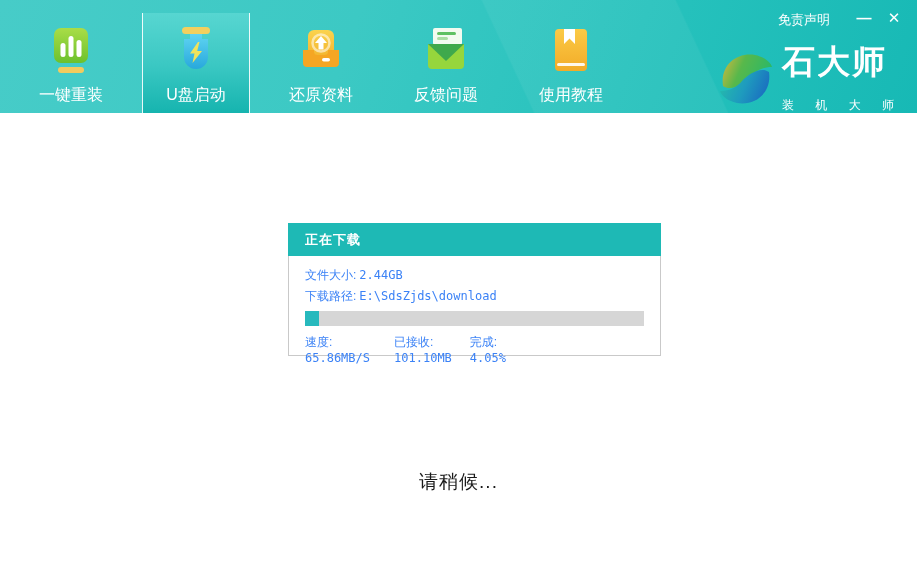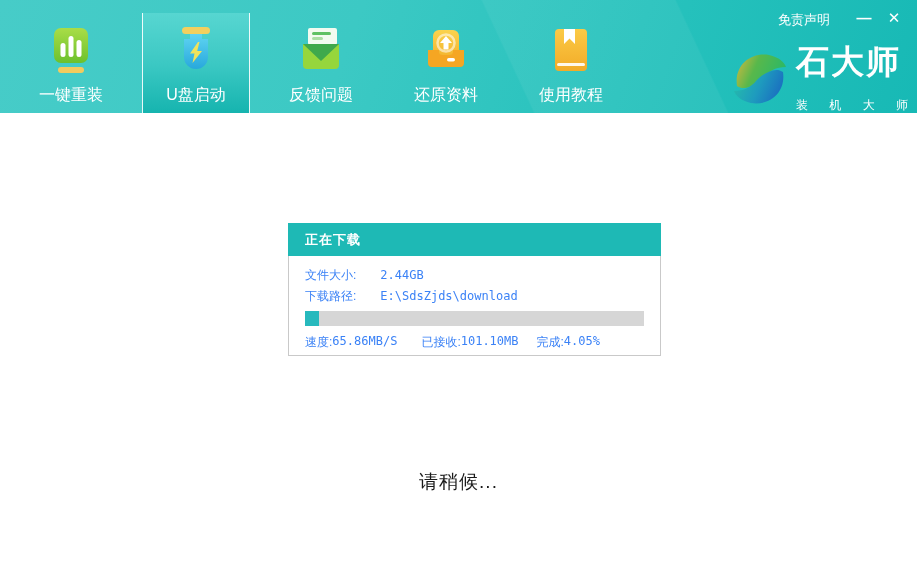--- a/index.html
+++ b/index.html
@@ -36,42 +36,42 @@
     cursor:pointer; z-index:3; white-space:nowrap;
   }
   .win-btn {
     position:absolute; top:6px; width:26px; height:24px; line-height:24px;
     color:#ffffff; font-size:15px; font-weight:bold; text-align:center;
     cursor:pointer; z-index:3;
   }
   .win-btn.min { right:40px; }
   .win-btn.close { right:10px; }
 
-  .logo { position:absolute; right:0; top:44px; display:flex; align-items:center; z-index:2; }
+  .logo { position:absolute; right:14px; top:44px; display:flex; align-items:center; z-index:2; }
   .logo-mark { width:60px; height:62px; }
   .logo-text { margin-left:6px; color:#ffffff; }
   .logo-name { font-size:33px; font-weight:bold; line-height:36px; letter-spacing:2px; white-space:nowrap; }
   .logo-sub { font-size:12px; letter-spacing:9px; margin-top:17px; white-space:nowrap; }
 
   
   .dialog { position:absolute; left:288px; top:223px; width:373px; }
   .dialog-header {
     height:33px; background:#1eb9b5; color:#ffffff;
     font-size:13px; font-weight:bold; line-height:33px; padding-left:17px; letter-spacing:1px;
   }
   .dialog-body {
     border:1px solid #c9c9c9; border-top:none; background:#ffffff;
     height:100px; padding:9px 16px 0 16px; font-size:12px; color:#3b82f6;
   }
   .info-row { line-height:21px; display:flex; white-space:nowrap; }
-  .info-value { font-family:"DejaVu Sans Mono","Liberation Mono",monospace; margin-left:24px; }
+  .info-value { font-family:"DejaVu Sans Mono","Liberation Mono",monospace; margin-left:3px; }
   .progress-track { margin-top:4px; height:15px; background:#d6d6d6; position:relative; overflow:hidden; }
   .progress-fill { height:100%; width:0; background:#27b9bd; }
   .stats-row { display:flex; margin-top:8px; white-space:nowrap; }
-  .stat { display:flex; }
+  .stat { display:flex;flex-direction:column; }
   .stat-value { font-family:"DejaVu Sans Mono","Liberation Mono",monospace; }
   .stat.s2 { margin-left:24px; }
   .stat.s3 { margin-left:18px; }
 
   .wait-text {
     position:absolute; top:469px; left:0; width:917px; text-align:center;
     font-size:19px; color:#1a1a1a; letter-spacing:1px;
   }
 </style>
 </head>
@@ -110,44 +110,44 @@
           </defs>
           <rect x="12" y="2" width="28" height="7" rx="3.5" fill="#f2d05e"></rect>
           <path d="M14,14 h6 v-5 h12 v5 h6 v18 a12,12 0 0 1 -24,0 Z" fill="url(#gBlue)"></path>
           <path d="M28,17 L20,28.5 h4.5 L22.5,38 L32,26 h-4.8 L29.5,17 Z" fill="#f0e35c"></path>
         </svg>
         <span class="tab-label">U盘启动</span>
       </div>
 
       <div class="tab">
         <svg class="tab-icon" viewBox="0 0 52 52">
+          <defs>
+            <linearGradient id="gYellow" x1="0" y1="0" x2="0" y2="1">
+              <stop offset="0" stop-color="#fbd34e"></stop>
+                <stop offset="1" stop-color="#f3b52e"></stop>
+            </linearGradient>
+          </defs>
+          <rect x="13" y="5" width="26" height="27" rx="6" fill="url(#gYellow)"></rect>
+          <circle cx="26" cy="18" r="8.5" fill="none" stroke="#ffffff" stroke-width="2.5" opacity="0.55"></circle>
+          <path d="M26,11 l6,7 h-3.5 v6.5 h-5 V18 h-3.5 Z" fill="#ffffff"></path>
+          <path d="M8,25 h11 v1.5 q0,3.5 3.5,3.5 h7 q3.5,0 3.5,-3.5 V25 h11 v13 q0,4 -4,4 H12 q-4,0 -4,-4 Z" fill="#f5a623"></path>
+          <rect x="27" y="33" width="8" height="3.5" rx="1.75" fill="#ffffff"></rect>
+        </svg>
+        <span class="tab-label">还原资料</span>
+      </div>
+
+      <div class="tab">
+        <svg class="tab-icon" viewBox="0 0 52 52">
           <rect x="13" y="3" width="29" height="17" rx="2" fill="#f2fbf0"></rect>
           <rect x="17" y="7" width="19" height="3" rx="1.5" fill="#5fc163"></rect>
           <rect x="17" y="12" width="11" height="3" rx="1.5" fill="#aadfa4"></rect>
           <path d="M8,19 h36 v21 q0,4 -4,4 H12 q-4,0 -4,-4 Z" fill="#96d63c"></path>
           <path d="M8,19 L26,36 L44,19 Z" fill="#3fa94c"></path>
         </svg>
         <span class="tab-label">反馈问题</span>
-      </div>
-
-      <div class="tab">
-        <svg class="tab-icon" viewBox="0 0 52 52">
-          <defs>
-            <linearGradient id="gYellow" x1="0" y1="0" x2="0" y2="1">
-              <stop offset="0" stop-color="#fbd34e"></stop>
-                <stop offset="1" stop-color="#f3b52e"></stop>
-            </linearGradient>
-          </defs>
-          <rect x="13" y="5" width="26" height="27" rx="6" fill="url(#gYellow)"></rect>
-          <circle cx="26" cy="18" r="8.5" fill="none" stroke="#ffffff" stroke-width="2.5" opacity="0.55"></circle>
-          <path d="M26,11 l6,7 h-3.5 v6.5 h-5 V18 h-3.5 Z" fill="#ffffff"></path>
-          <path d="M8,25 h11 v1.5 q0,3.5 3.5,3.5 h7 q3.5,0 3.5,-3.5 V25 h11 v13 q0,4 -4,4 H12 q-4,0 -4,-4 Z" fill="#f5a623"></path>
-          <rect x="27" y="33" width="8" height="3.5" rx="1.75" fill="#ffffff"></rect>
-        </svg>
-        <span class="tab-label">还原资料</span>
       </div>
 
       <div class="tab">
         <svg class="tab-icon" viewBox="0 0 52 52">
           <defs>
             <linearGradient id="gBook" x1="0" y1="0" x2="0" y2="1">
               <stop offset="0" stop-color="#fbca46"></stop>
                 <stop offset="1" stop-color="#f2ab28"></stop>
             </linearGradient>
           </defs>

